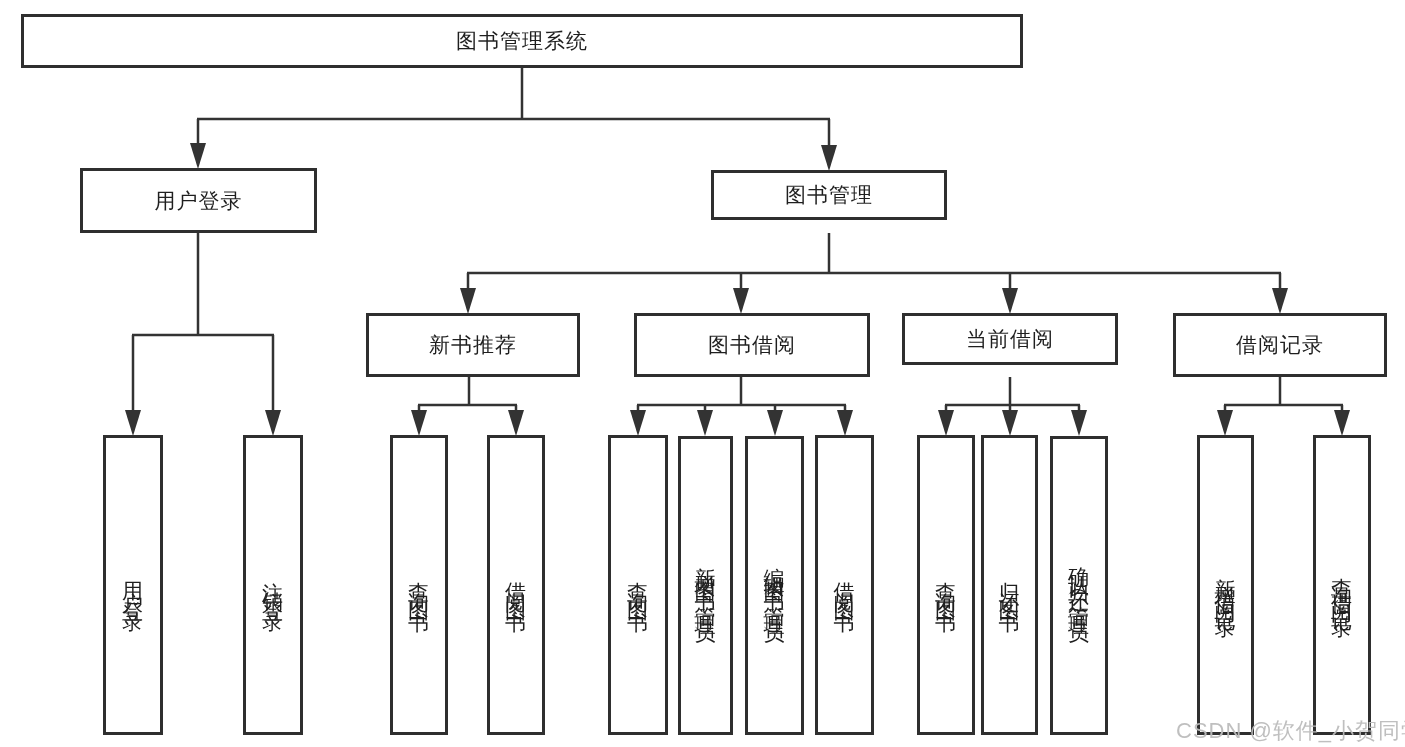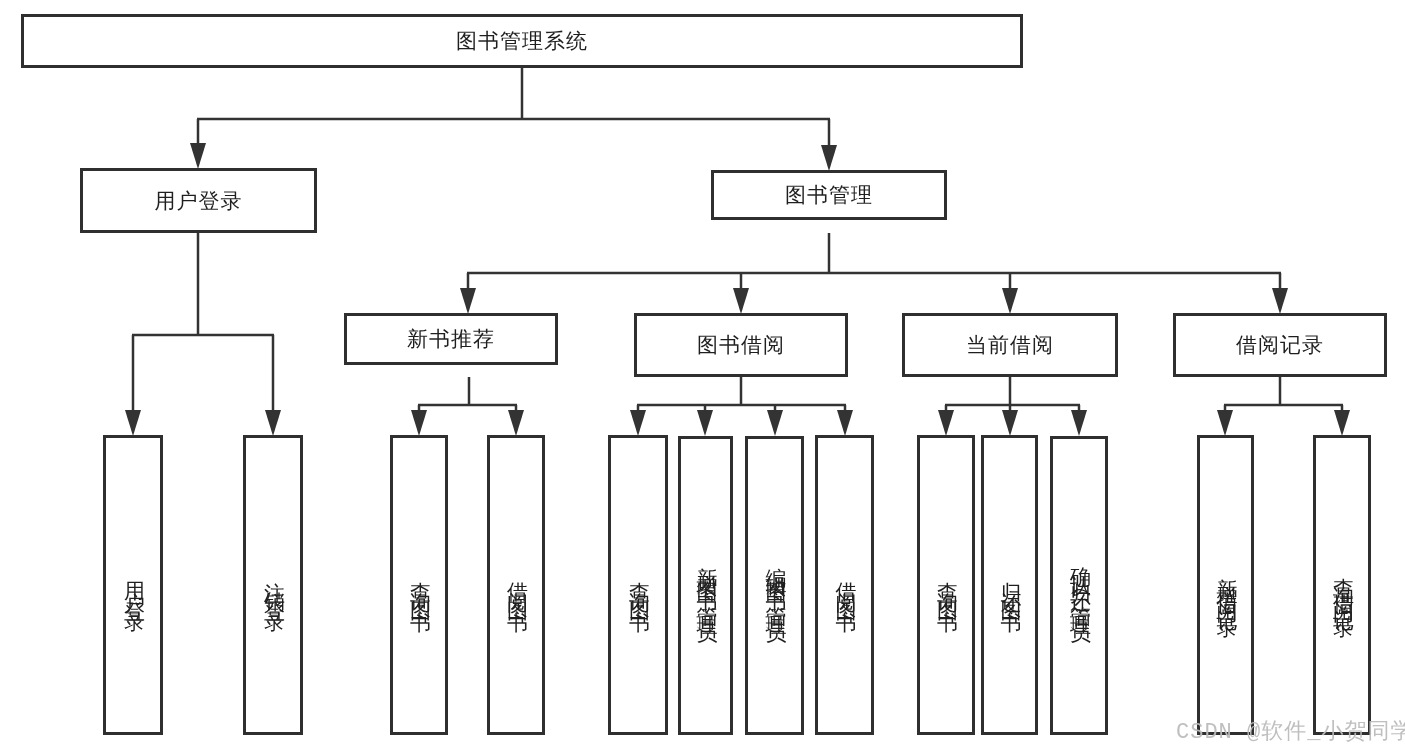--- a/index.html
+++ b/index.html
@@ -1,18 +1,18 @@
 <!DOCTYPE html>
 <html><head>
 <meta charset="utf-8">
 <style>
   html,body{margin:0;padding:0;background:#fff;}
   #stage{
     position:relative;width:1405px;height:747px;background:#fff;overflow:hidden;
-    font-family:Liberation Mono, monospace;color:#1f1f1f;
+    font-family:Liberation Sans, sans-serif;color:#1f1f1f;
   }
   .node{
     position:absolute;box-sizing:border-box;border:3px solid #2f2f2f;background:#fff;
     display:flex;align-items:center;justify-content:center;z-index:2;
   }
   .node.h span{font-size:21px;letter-spacing:1px;white-space:nowrap;}
   .node.v span{
     writing-mode:vertical-rl;text-orientation:mixed;
     font-size:21px;letter-spacing:10px;line-height:1;
   }
@@ -103,27 +103,27 @@
     <span>图书管理系统</span>
   </div>
 
   <div class="node h" style="left:80px;top:168px;width:237px;height:65px">
     <span>用户登录</span>
   </div>
   <div class="node h" style="left:711px;top:170px;width:236px;height:50px">
     <span>图书管理</span>
   </div>
 
-  <div class="node h" style="left:344px;top:313px;width:214px;height:52px">
+  <div class="node h" style="left:366px;top:313px;width:214px;height:64px">
     <span>新书推荐</span>
   </div>
-  <div class="node h" style="left:634px;top:313px;width:214px;height:64px">
+  <div class="node h" style="left:634px;top:313px;width:236px;height:64px">
     <span>图书借阅</span>
   </div>
-  <div class="node h" style="left:902px;top:313px;width:216px;height:64px">
+  <div class="node h" style="left:902px;top:313px;width:216px;height:52px">
     <span>当前借阅</span>
   </div>
   <div class="node h" style="left:1173px;top:313px;width:214px;height:64px">
     <span>借阅记录</span>
   </div>
 
   <div class="node v" style="left:103px;top:435px;width:60px;height:300px">
     <span>用户登录</span>
   </div>
   <div class="node v" style="left:243px;top:435px;width:60px;height:300px">

